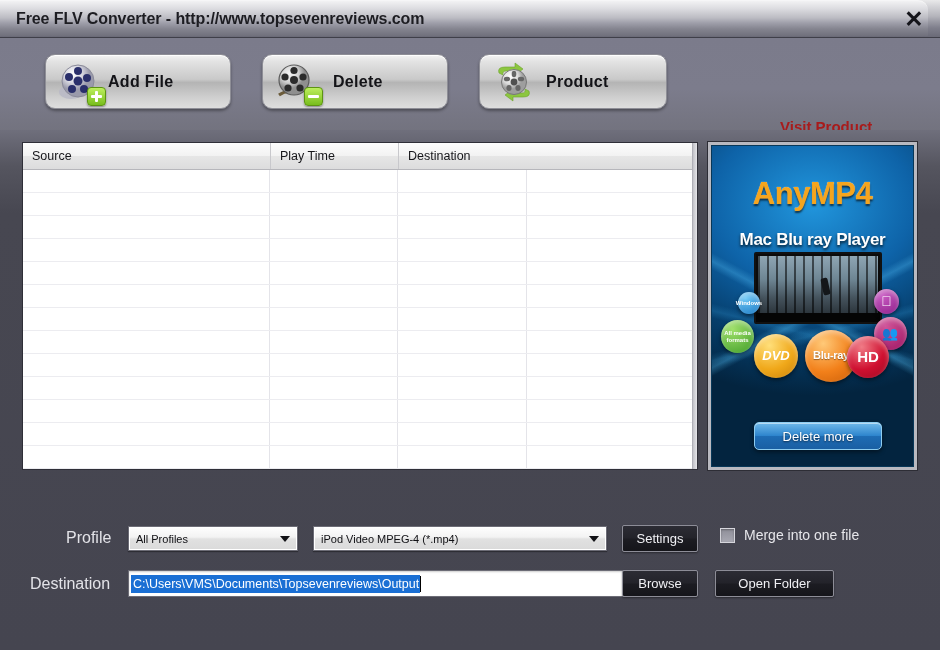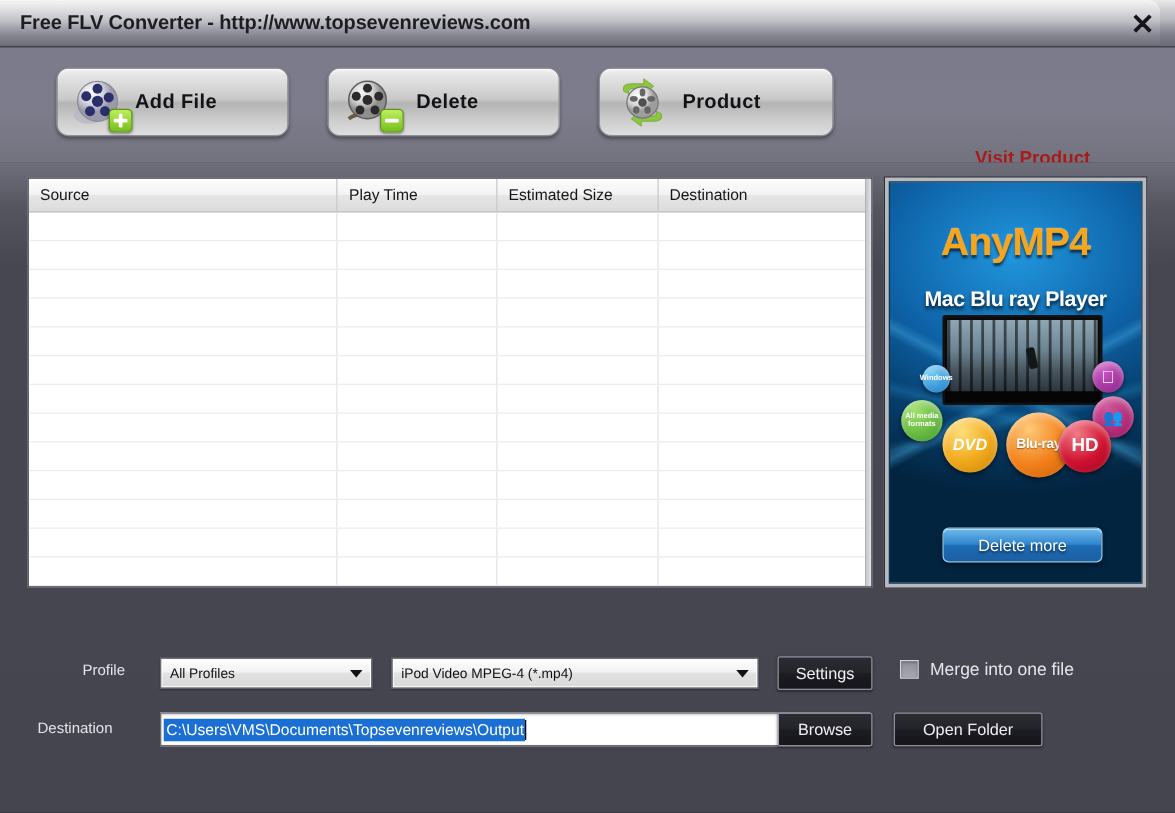--- a/index.html
+++ b/index.html
@@ -252,21 +252,21 @@
     box-shadow: 0 2px 4px rgba(0,0,0,0.45), inset 0 1px 0 rgba(255,255,255,0.5);
     display: flex; align-items: center; justify-content: center;
     font-size: 13px; color: #ffffff;
     text-shadow: 0 1px 2px rgba(0,0,0,0.6);
     cursor: pointer;
   }
 
   
   .lbl {
     position: absolute;
-    font-size: 12px;
+    font-size: 16px;
     color: #e3e3e8;
     white-space: nowrap;
   }
   #lbl-profile     { left: 66px; top: 399px; }
   #lbl-destination { left: 30px; top: 445px; }
 
   .combo {
     position: absolute;
     height: 25px;
     background: linear-gradient(to bottom, #fefefe 0%, #f3f3f3 44%, #e1e1e1 52%, #dadada 100%);
@@ -454,21 +454,20 @@
 
     <div class="visit-product">Visit Product</div>
   </div>
 
   <div class="main-area">
 
     <div class="filelist">
       <div class="fl-header">
         <div class="th" style="width:248px">Source</div>
         <div class="th" style="width:128px">Play Time</div>
-        <div class="th" style="width:129px">Estimated Size</div>
         <div class="th" style="width:171px">Destination</div>
       </div>
       <div class="fl-body" id="fl-body">
           <div class="fl-row">
             <div class="fl-cell" style="width: 248px;"></div>
             <div class="fl-cell" style="width: 128px;"></div>
             <div class="fl-cell" style="width: 129px;"></div>
             <div class="fl-cell" style="width: 171px;"></div>
           </div>
           <div class="fl-row">

